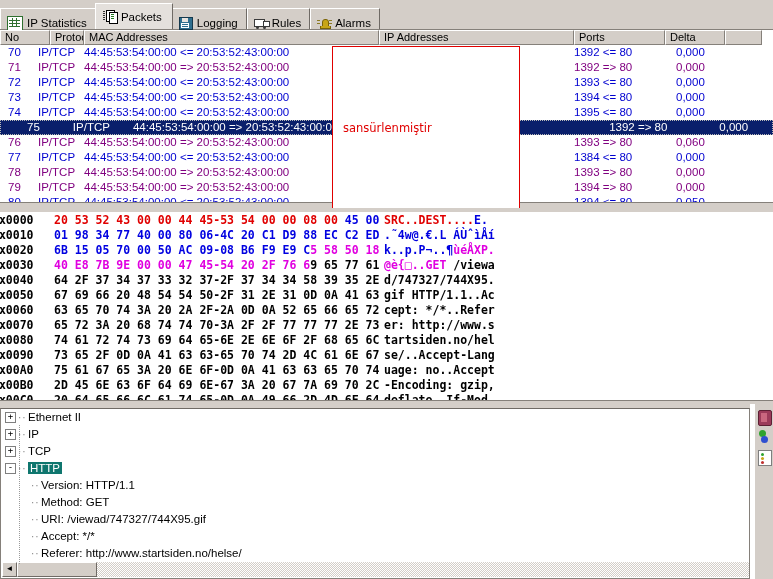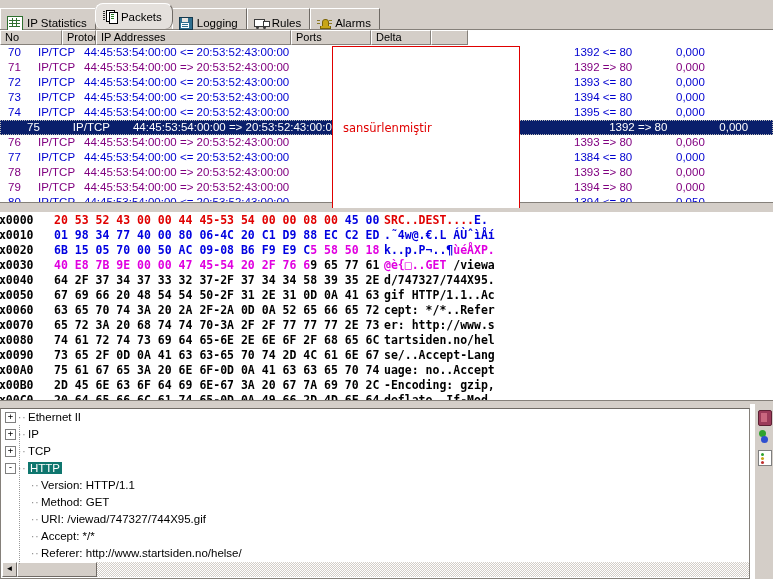--- a/index.html
+++ b/index.html
@@ -33,21 +33,20 @@
     white-space:nowrap;
     position:relative;
   }
   .tab.active{
     height:26px;
     background:#e4e0dc;
     border-bottom:none;
     z-index:3;
     margin:0 -1px;
     padding:0 10px 0 7px;
-    border-radius:8px;
   }
   .tab .ticon{width:14px;height:13px;display:inline-block;position:relative;flex:0 0 auto;}
 
   
   .ic-grid{border:1px solid #2f6f2f;background:#fff;width:13px;height:11px;}
   .ic-grid:before{content:"";position:absolute;left:1px;top:3px;width:11px;height:1px;background:#2f6f2f;}
   .ic-grid:after{content:"";position:absolute;left:1px;top:6px;width:11px;height:1px;background:#2f6f2f;box-shadow:0 3px 0 0 #2f6f2f;}
   .ic-grid i{position:absolute;left:4px;top:1px;width:1px;height:9px;background:#2f6f2f;box-shadow:4px 0 0 0 #2f6f2f;}
 
   
@@ -231,24 +230,25 @@
             <u></u>
           </span>
         <span>Alarms</span>
       </div>
 
     </div>
   </div>
 
   <div class="plist">
     <div class="hdrrow" id="hdrrow">
-        <div class="hcell" style="width: 62px;">No</div>
+        <div class="hcell" style="width: 50px;">No</div>
         <div class="hcell" style="width: 34px;">Protocol</div>
+        <div class="hcell" style="width: 295px;">MAC Addresses</div>
         <div class="hcell" style="width: 195px;">IP Addresses</div>
-        <div class="hcell" style="width: 80px;">Ports</div>
+        <div class="hcell" style="width: 91px;">Ports</div>
         <div class="hcell" style="width: 60px;">Delta</div>
         <div class="hcell" style="width: 37px;"></div>
       </div>
     <div class="rows" id="packetrows">
         <div class="prow">
           <div class="c c-no dir-in">70</div>
           <div class="c c-proto dir-in">IP/TCP</div>
           <div class="c c-mac dir-in">44:45:53:54:00:00 &lt;= 20:53:52:43:00:00</div>
           <div class="c c-ip dir-in"></div>
           <div class="c c-ports dir-in">1392 &lt;= 80</div>

